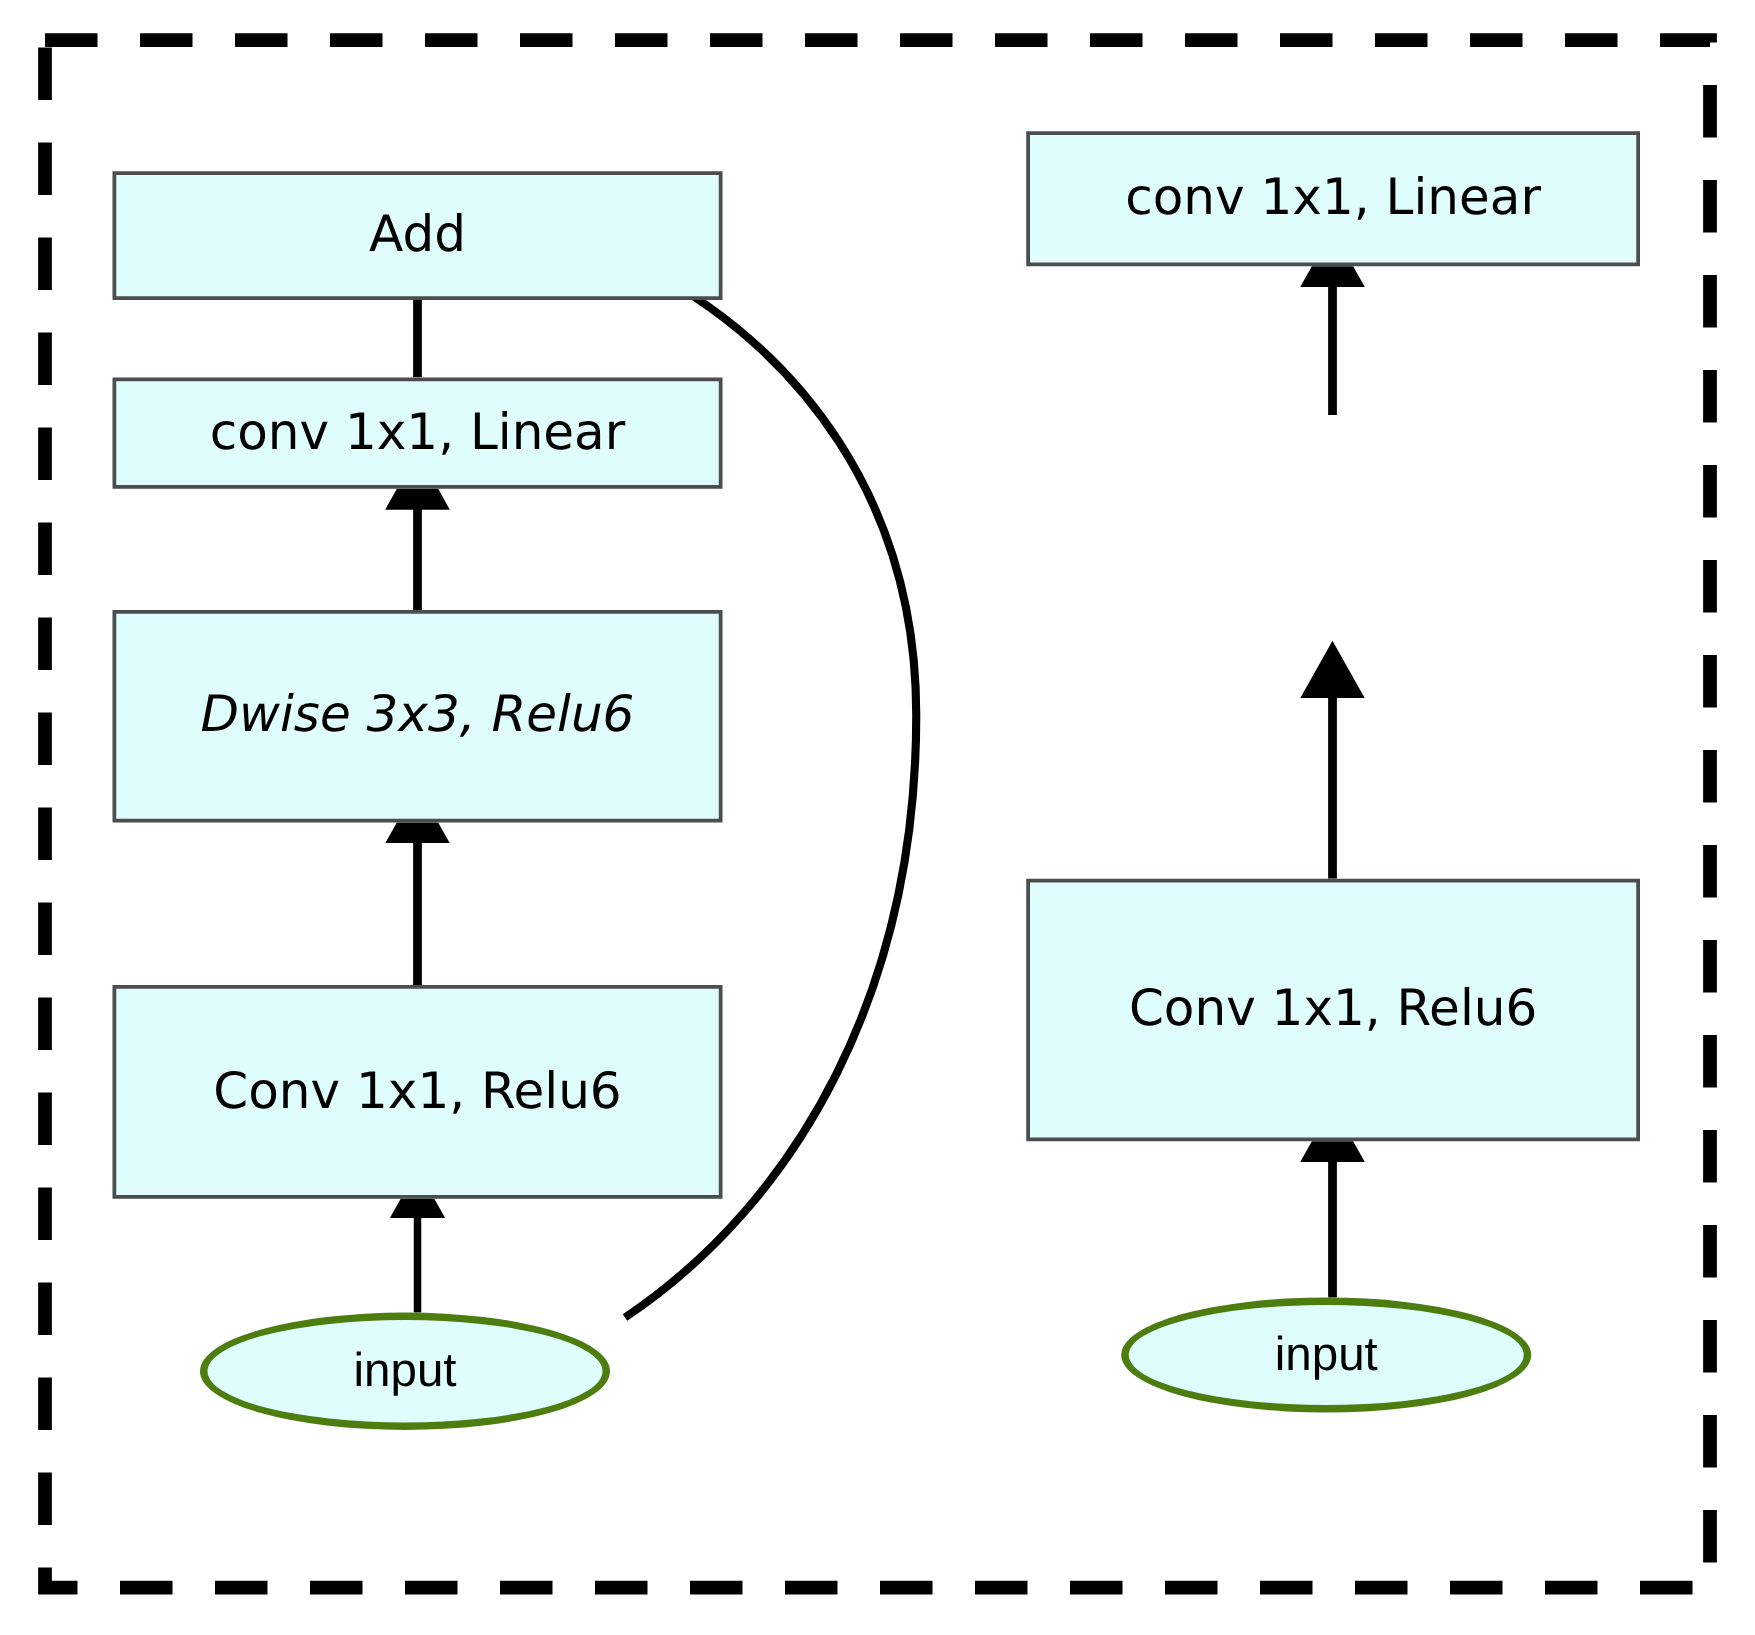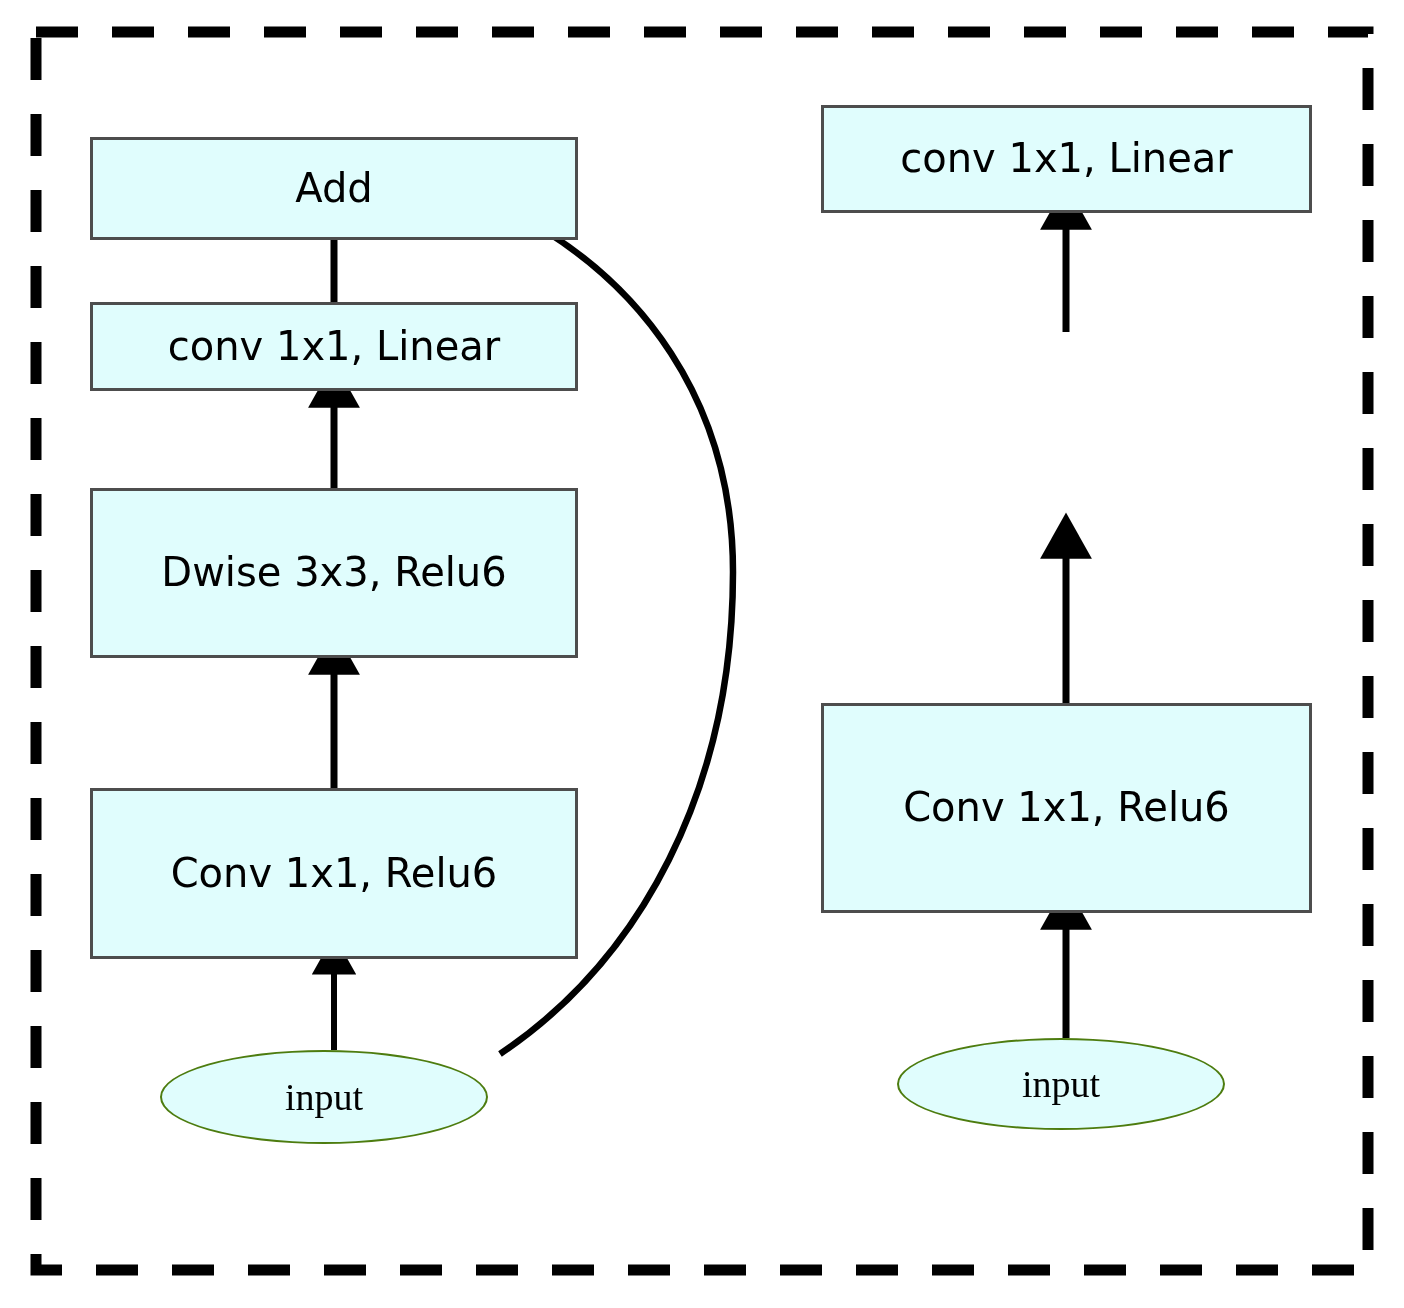--- a/index.html
+++ b/index.html
@@ -42,28 +42,28 @@
   }
   .node-box.align-left {
     justify-content: flex-start;
     padding-left: 80px;
     text-align: left;
   }
   .node-ellipse {
     position: absolute;
     box-sizing: border-box;
     background: #e0fdfd;
-    border: 2px solid #4d7c0f;
+    border: 6px solid #4d7c0f;
     border-radius: 50%;
     display: flex;
     align-items: center;
     justify-content: center;
     color: #000000;
     font-size: 38px;
-    font-family: Liberation Serif, serif;
+    font-family: Liberation Sans, sans-serif;
   }
   .caption {
     position: absolute;
     color: #000000;
     font-size: 42px;
     font-family: "DejaVu Sans", sans-serif;
     white-space: nowrap;
   }
 </style>
 </head>
@@ -101,21 +101,21 @@
   </svg>
 
   <div class="node-box" style="left:90px; top:105px; width:488px; height:103px;margin-top:32px;">
     <span>Add</span>
   </div>
 
   <div class="node-box" style="left:90px; top:302px; width:488px; height:89px;">
     <span>conv 1x1, Linear</span>
   </div>
 
-  <div class="node-box" style="left:90px; top:488px; width:488px; height:170px;">
+  <div class="node-box" style="left:90px; top:488px; width:488px; height:170px;font-style:italic;">
     <span>Dwise 3x3, Relu6</span>
   </div>
 
   <div class="node-box" style="left:90px; top:788px; width:488px; height:171px;">
     <span>Conv 1x1, Relu6</span>
   </div>
 
   <div class="node-ellipse" style="left:160px; top:1050px; width:328px; height:94px;">
     <span>input</span>
   </div>

